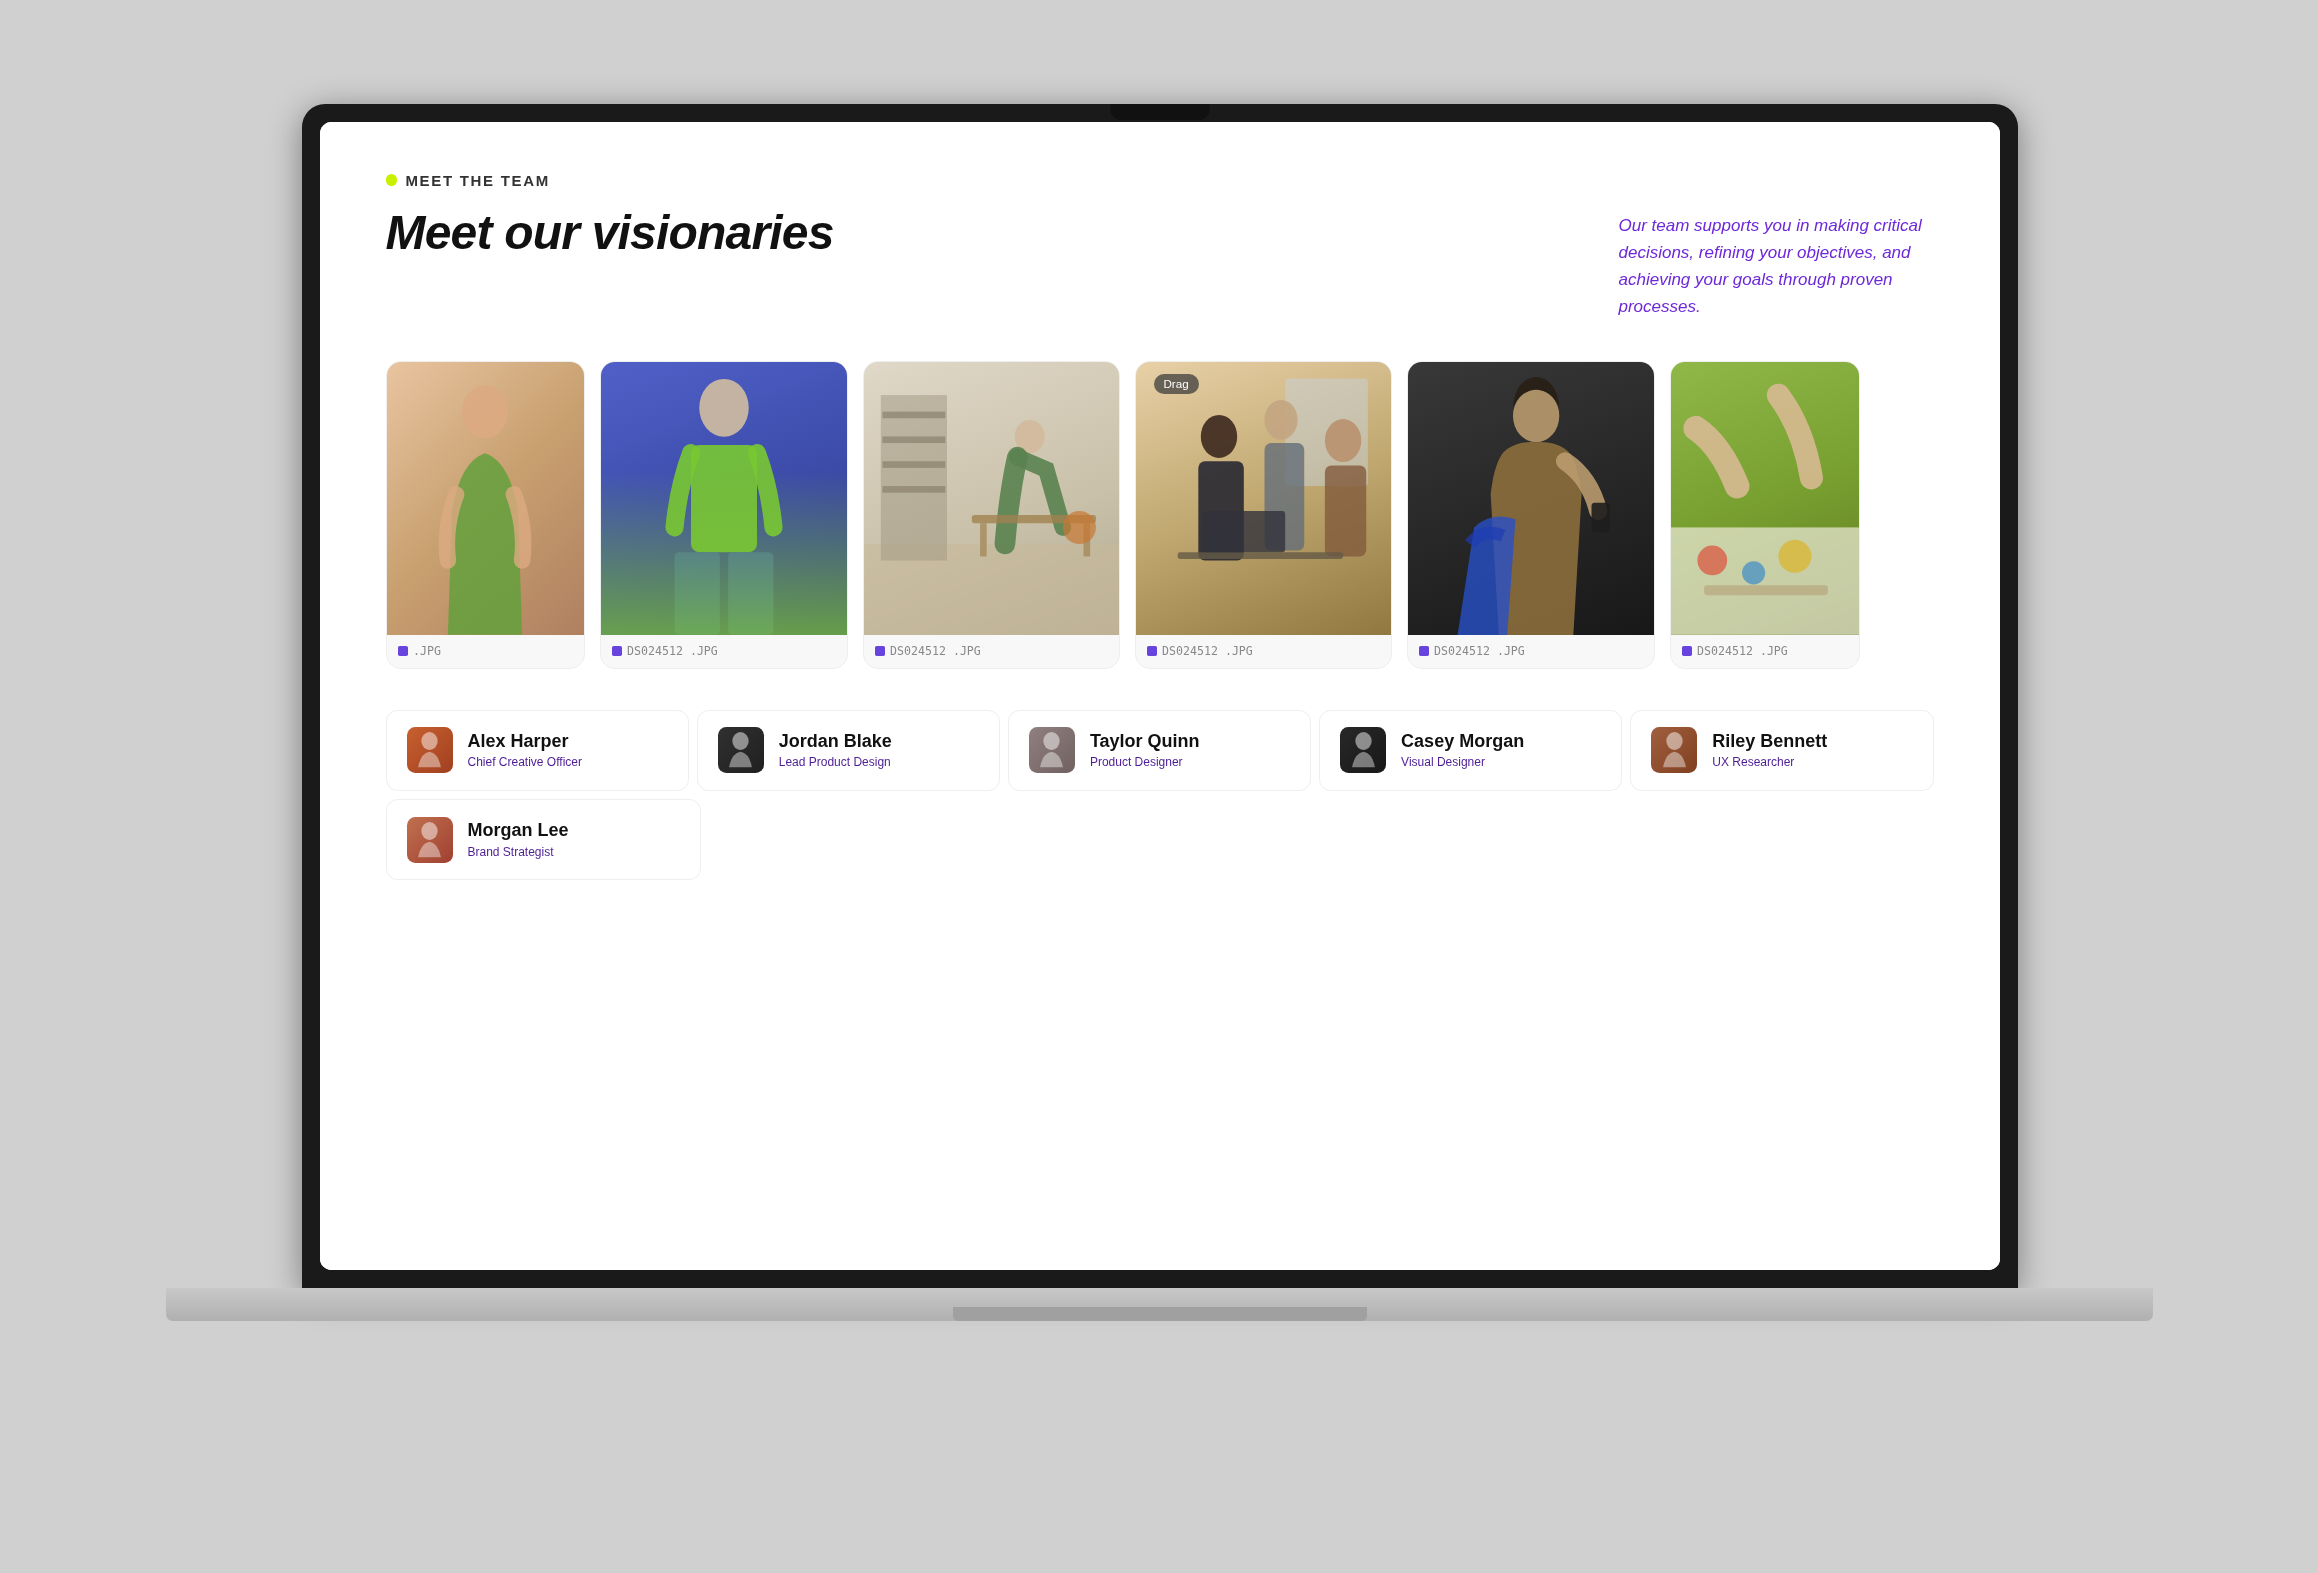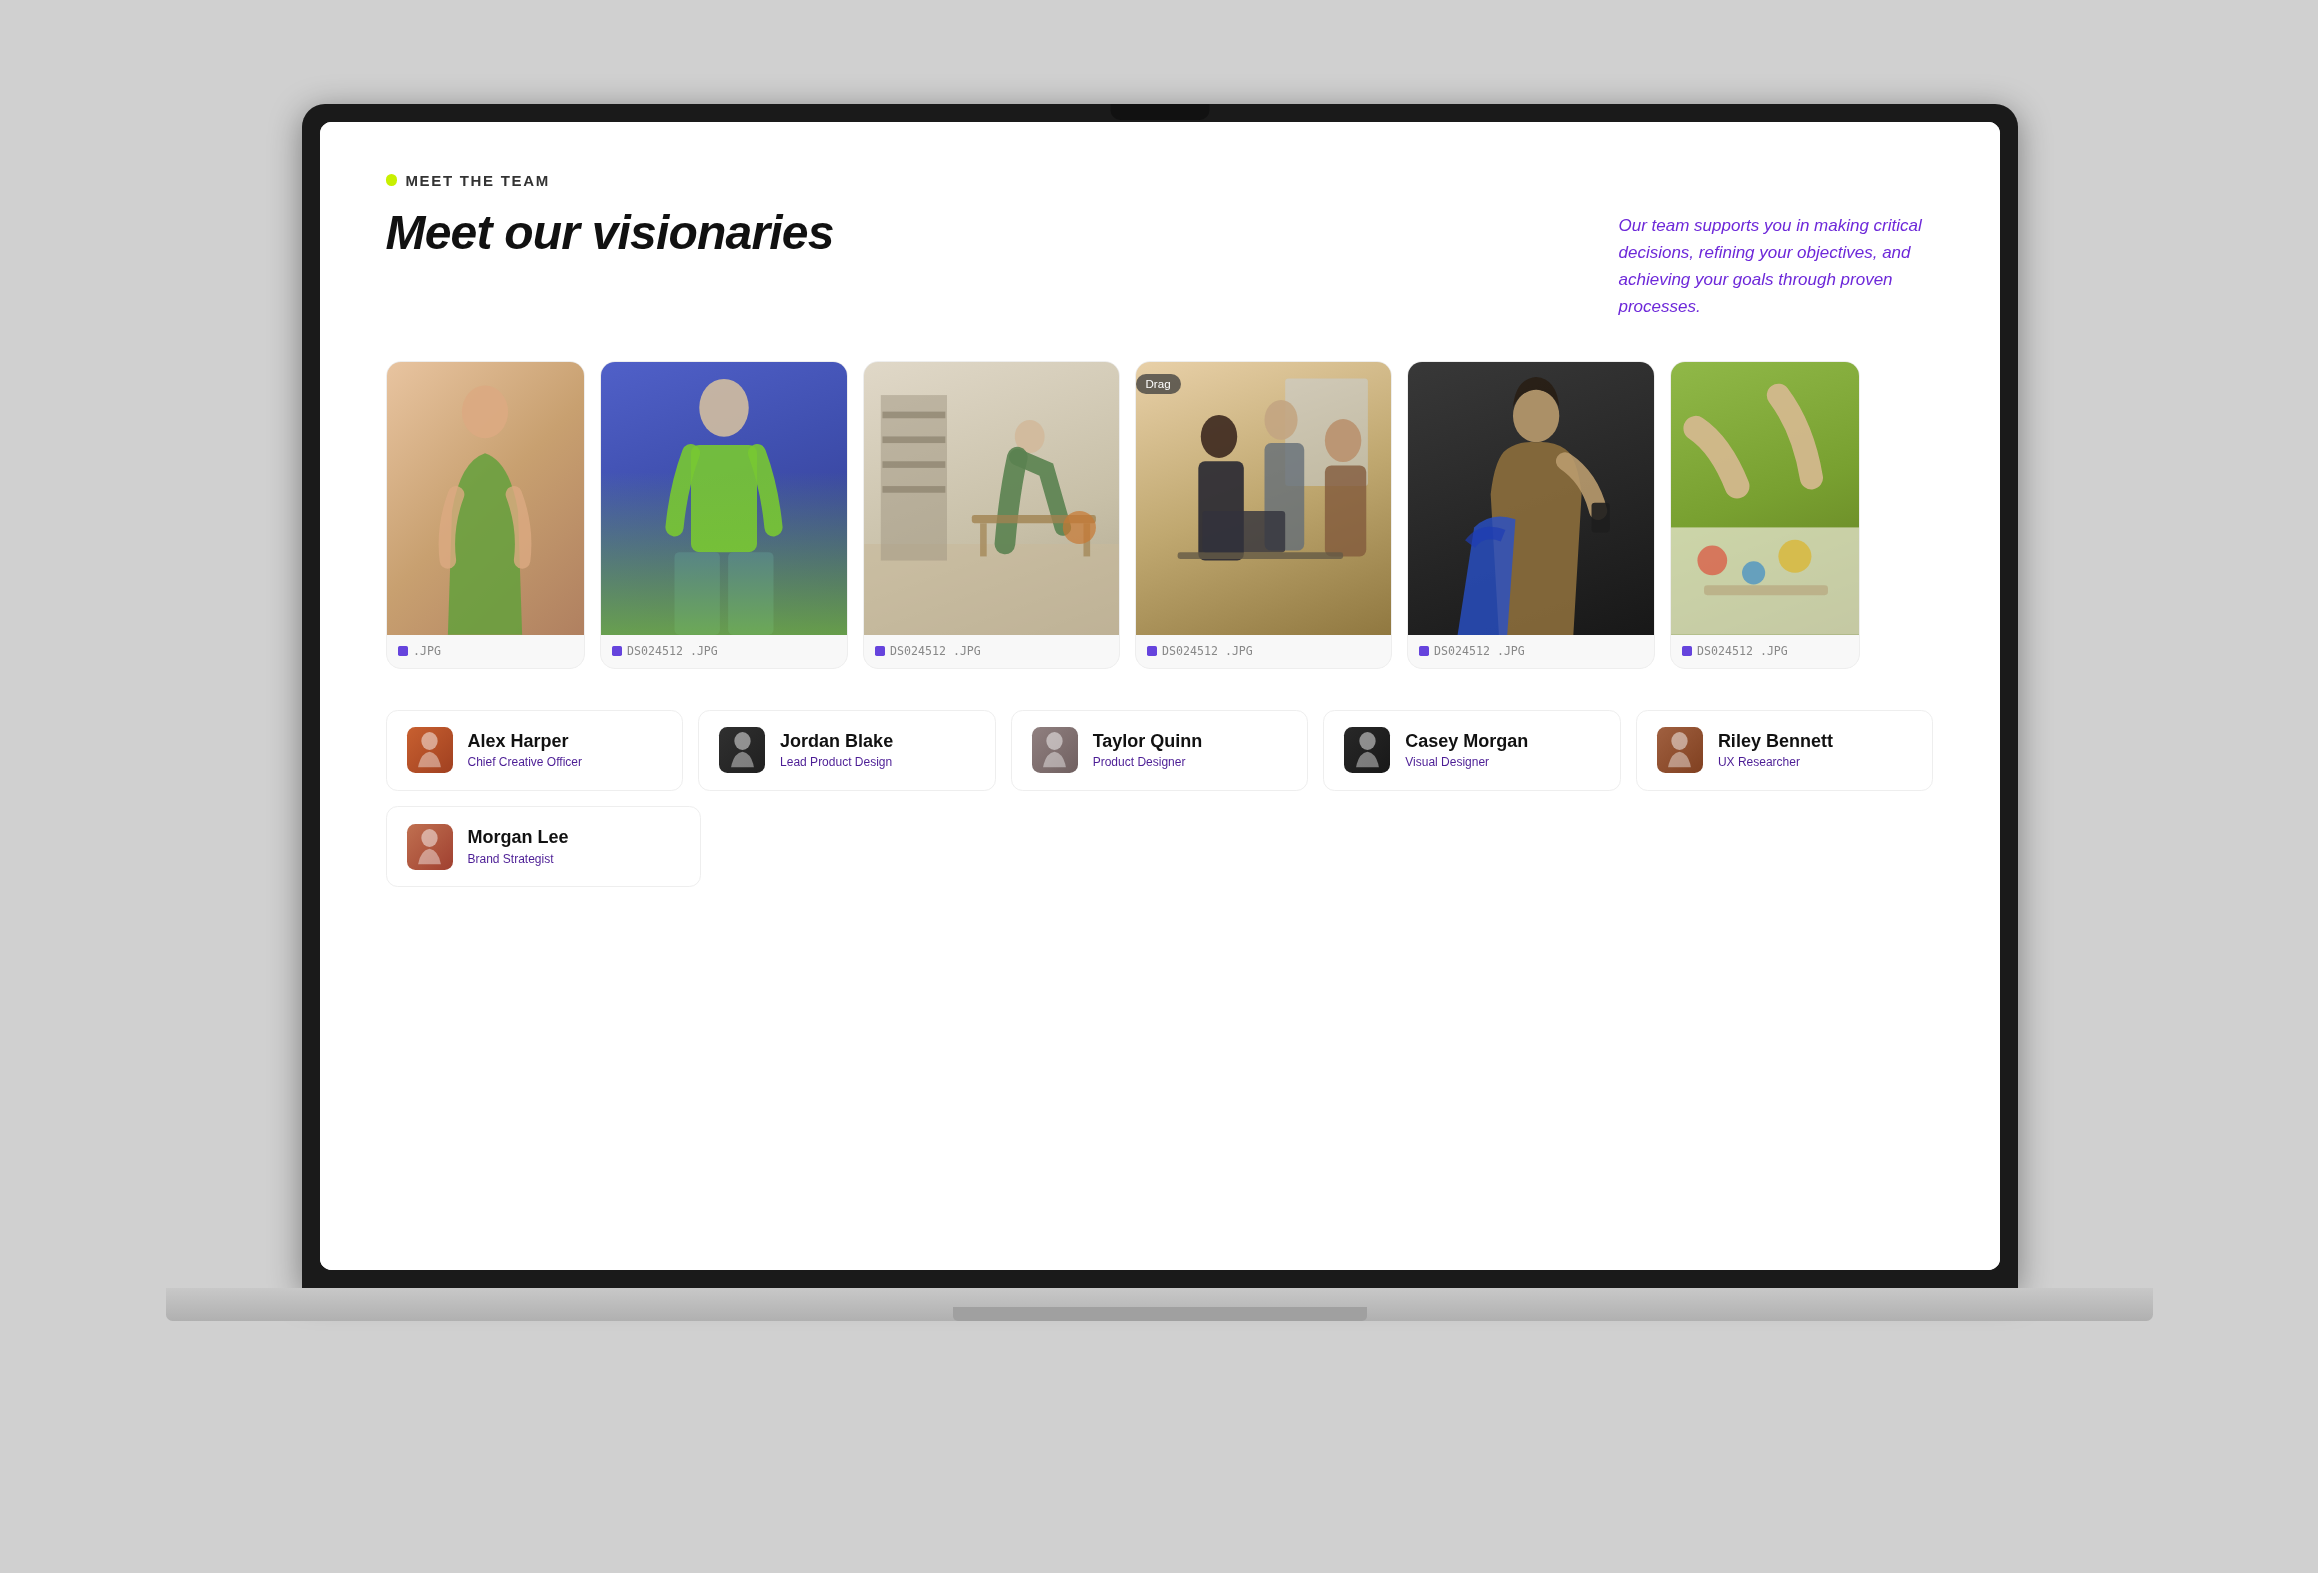--- a/index.html
+++ b/index.html
@@ -228,21 +228,21 @@
     .photo-bg-6 {
       width: 100%;
       height: 100%;
       background: linear-gradient(160deg, #90b848 0%, #78a030 50%, #607820 100%);
     }
 
     
     .drag-badge {
       position: absolute;
       top: 11.6px;
-      left: 0;
+      left: 18px;
       background: rgba(60,60,60,0.75);
       color: #fff;
       font-size: 11.6px;
       padding: 3.3px 10px;
       border-radius: 16.6px;
       font-weight: 500;
     }
 
     .photo-footer {
       padding: 8.3px 11.6px 10px 11.6px;
@@ -262,21 +262,21 @@
 
     .photo-filename {
       font-size: 11.6px;
       color: #888;
       font-family: monospace;
     }
 
     
     .team-grid {
       display: flex;
-      gap: 15px;
+      gap: 8px;
       flex-wrap: wrap;
     }
 
     .team-card {
       display: flex;
       align-items: center;
       gap: 15px;
       padding: 16.6px 20px;
       background: #fff;
       border: 0.8px solid #eee;

